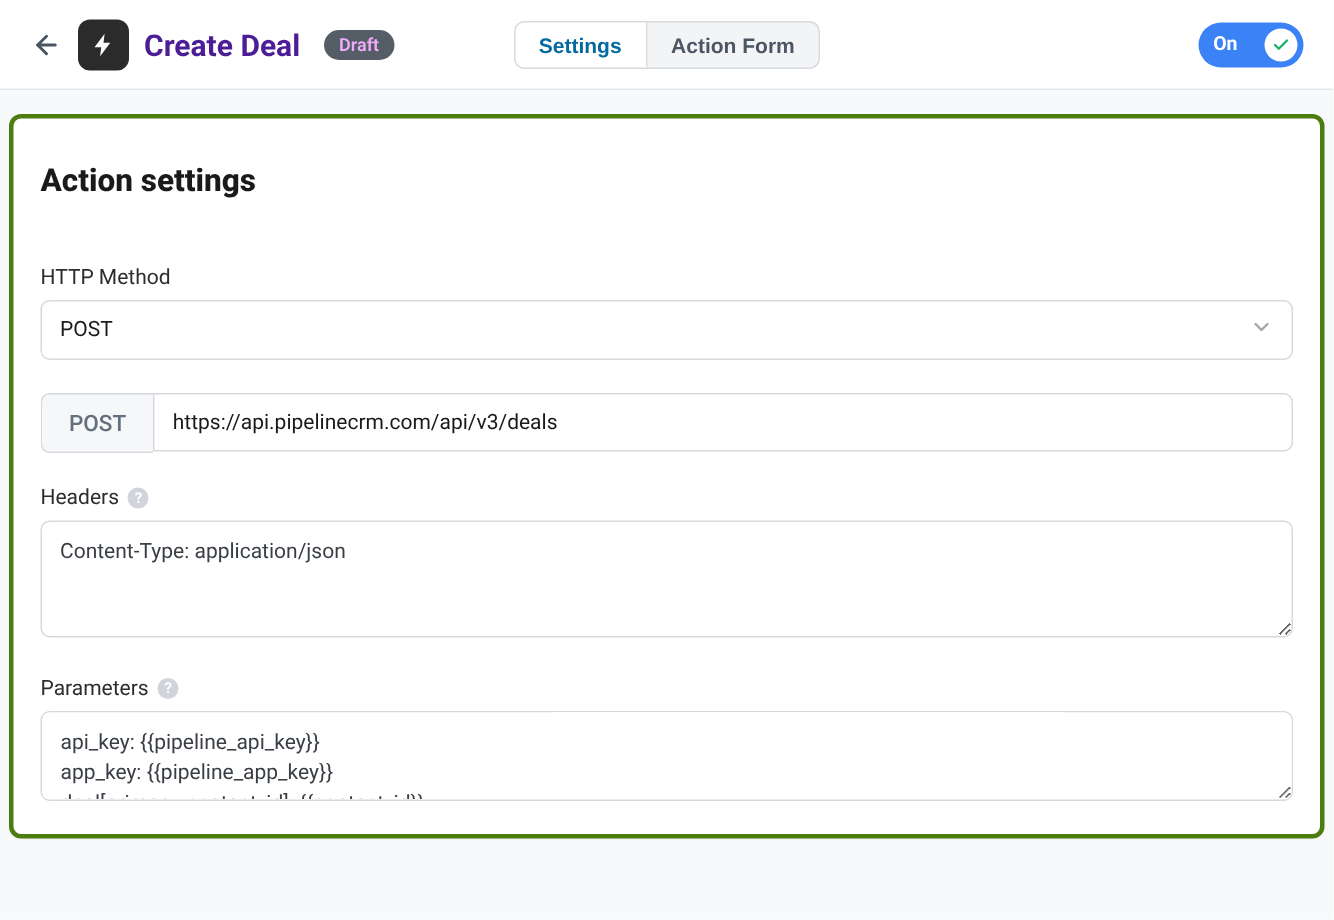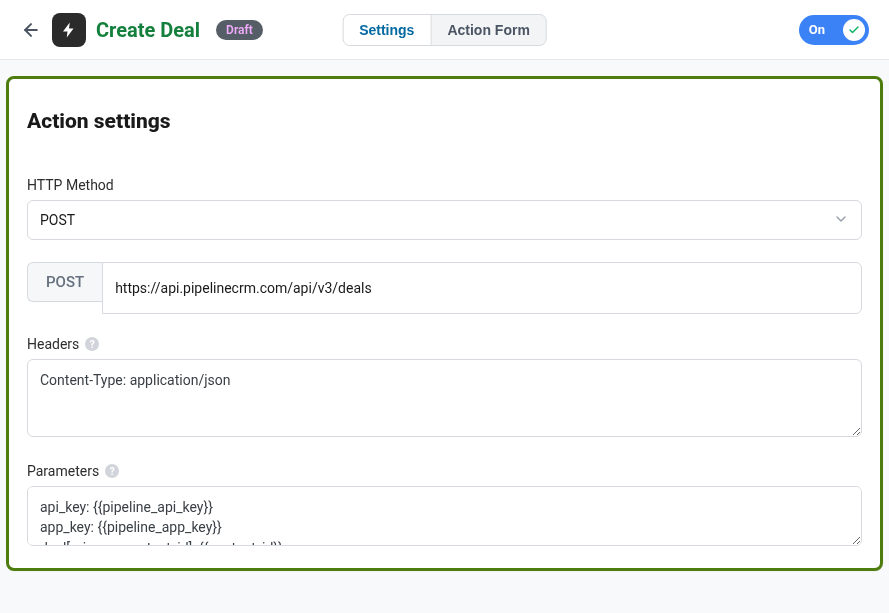--- a/index.html
+++ b/index.html
@@ -36,21 +36,21 @@
   .app-icon {
     width: 34px; height: 34px;
     background: #2b2b2b;
     border-radius: 8px;
     display: flex; align-items: center; justify-content: center;
     color: #fff;
   }
   .page-title {
     font-size: 20px;
     font-weight: 700;
-    color: #15803d;
+    color: #4c1d95;
   }
   .draft-badge {
     background: #555d66;
     color: #f0abfc;
     font-size: 12px;
     font-weight: 600;
     padding: 3px 10px;
     border-radius: 12px;
     margin-left: 6px;
   }
@@ -175,21 +175,21 @@
     color: #64707d;
     border-radius: 6px 0 0 6px;
     padding: 0 18px;
     height: 40px;
     display: flex; align-items: center;
     font-size: 15px;
     font-weight: 500;
   }
   .url-input {
     flex: 1;
-    height: 52px;
+    height: 39px;
     border: 1px solid #d6d9dd;
     border-radius: 0 6px 6px 0;
     padding: 0 12px;
     font-size: 14px;
     font-family: inherit;
     color: #1a1a1a;
   }
 
   .textarea-input {
     padding: 10px 12px;

